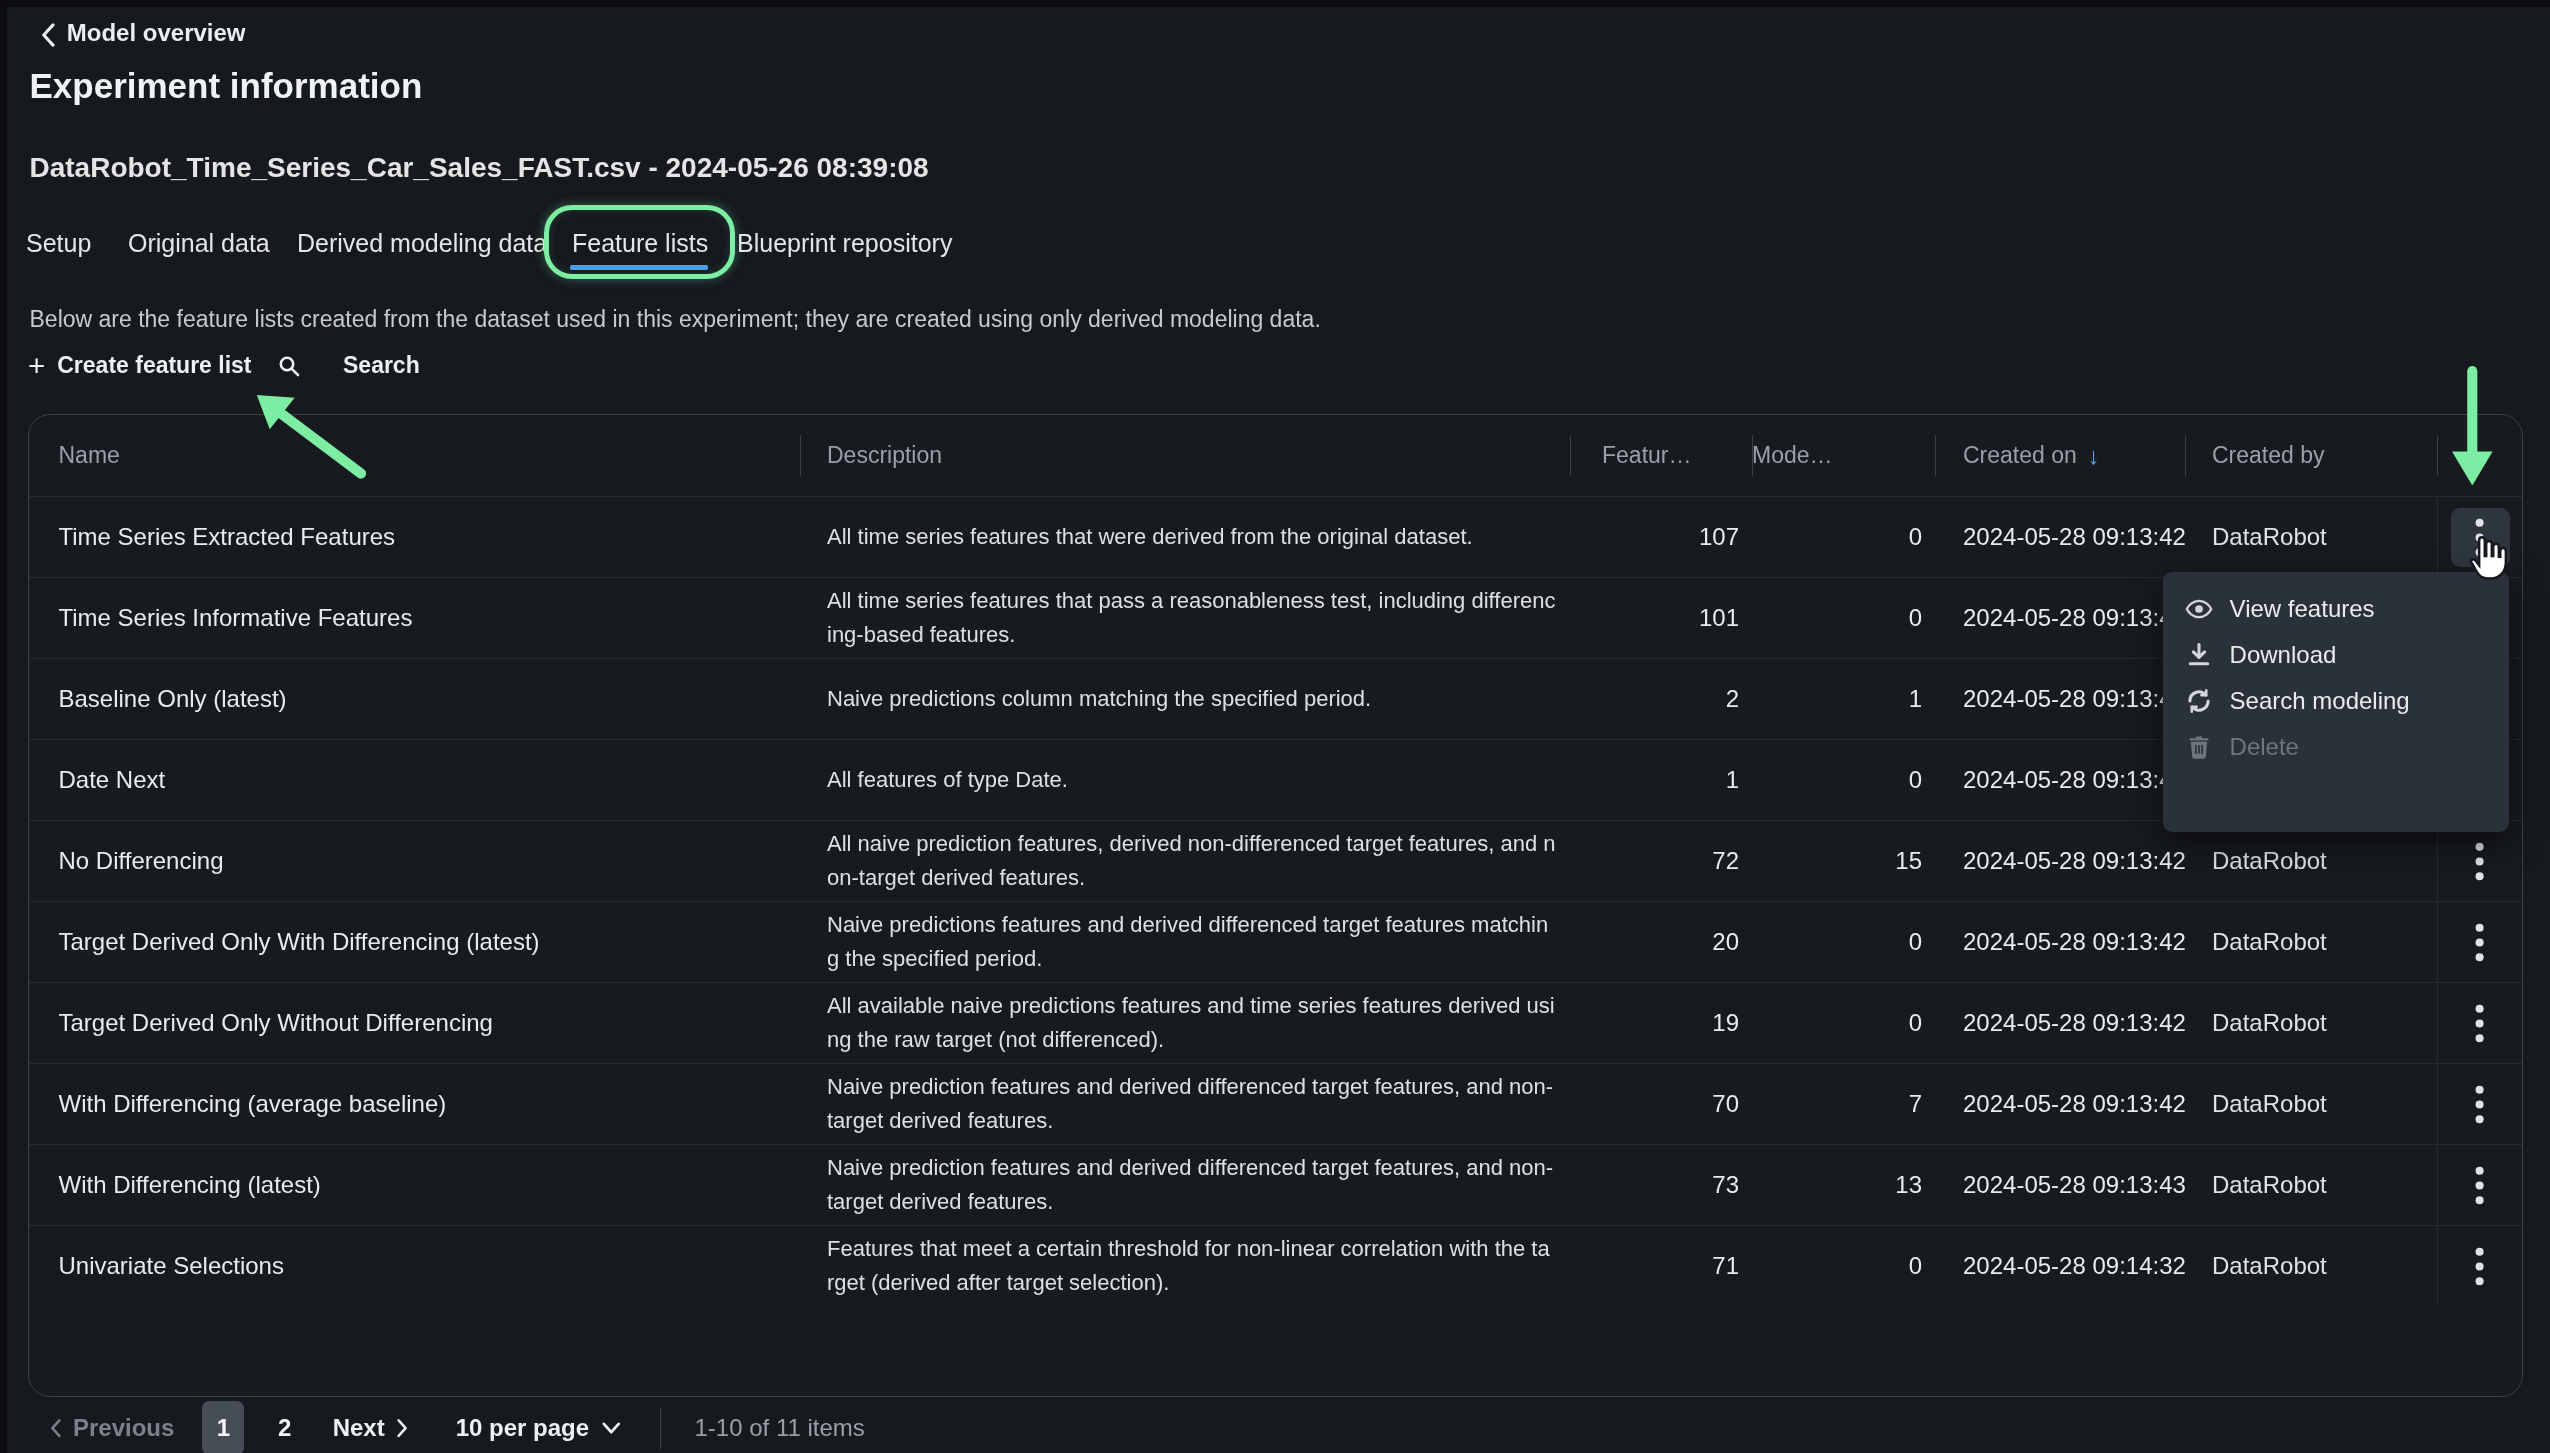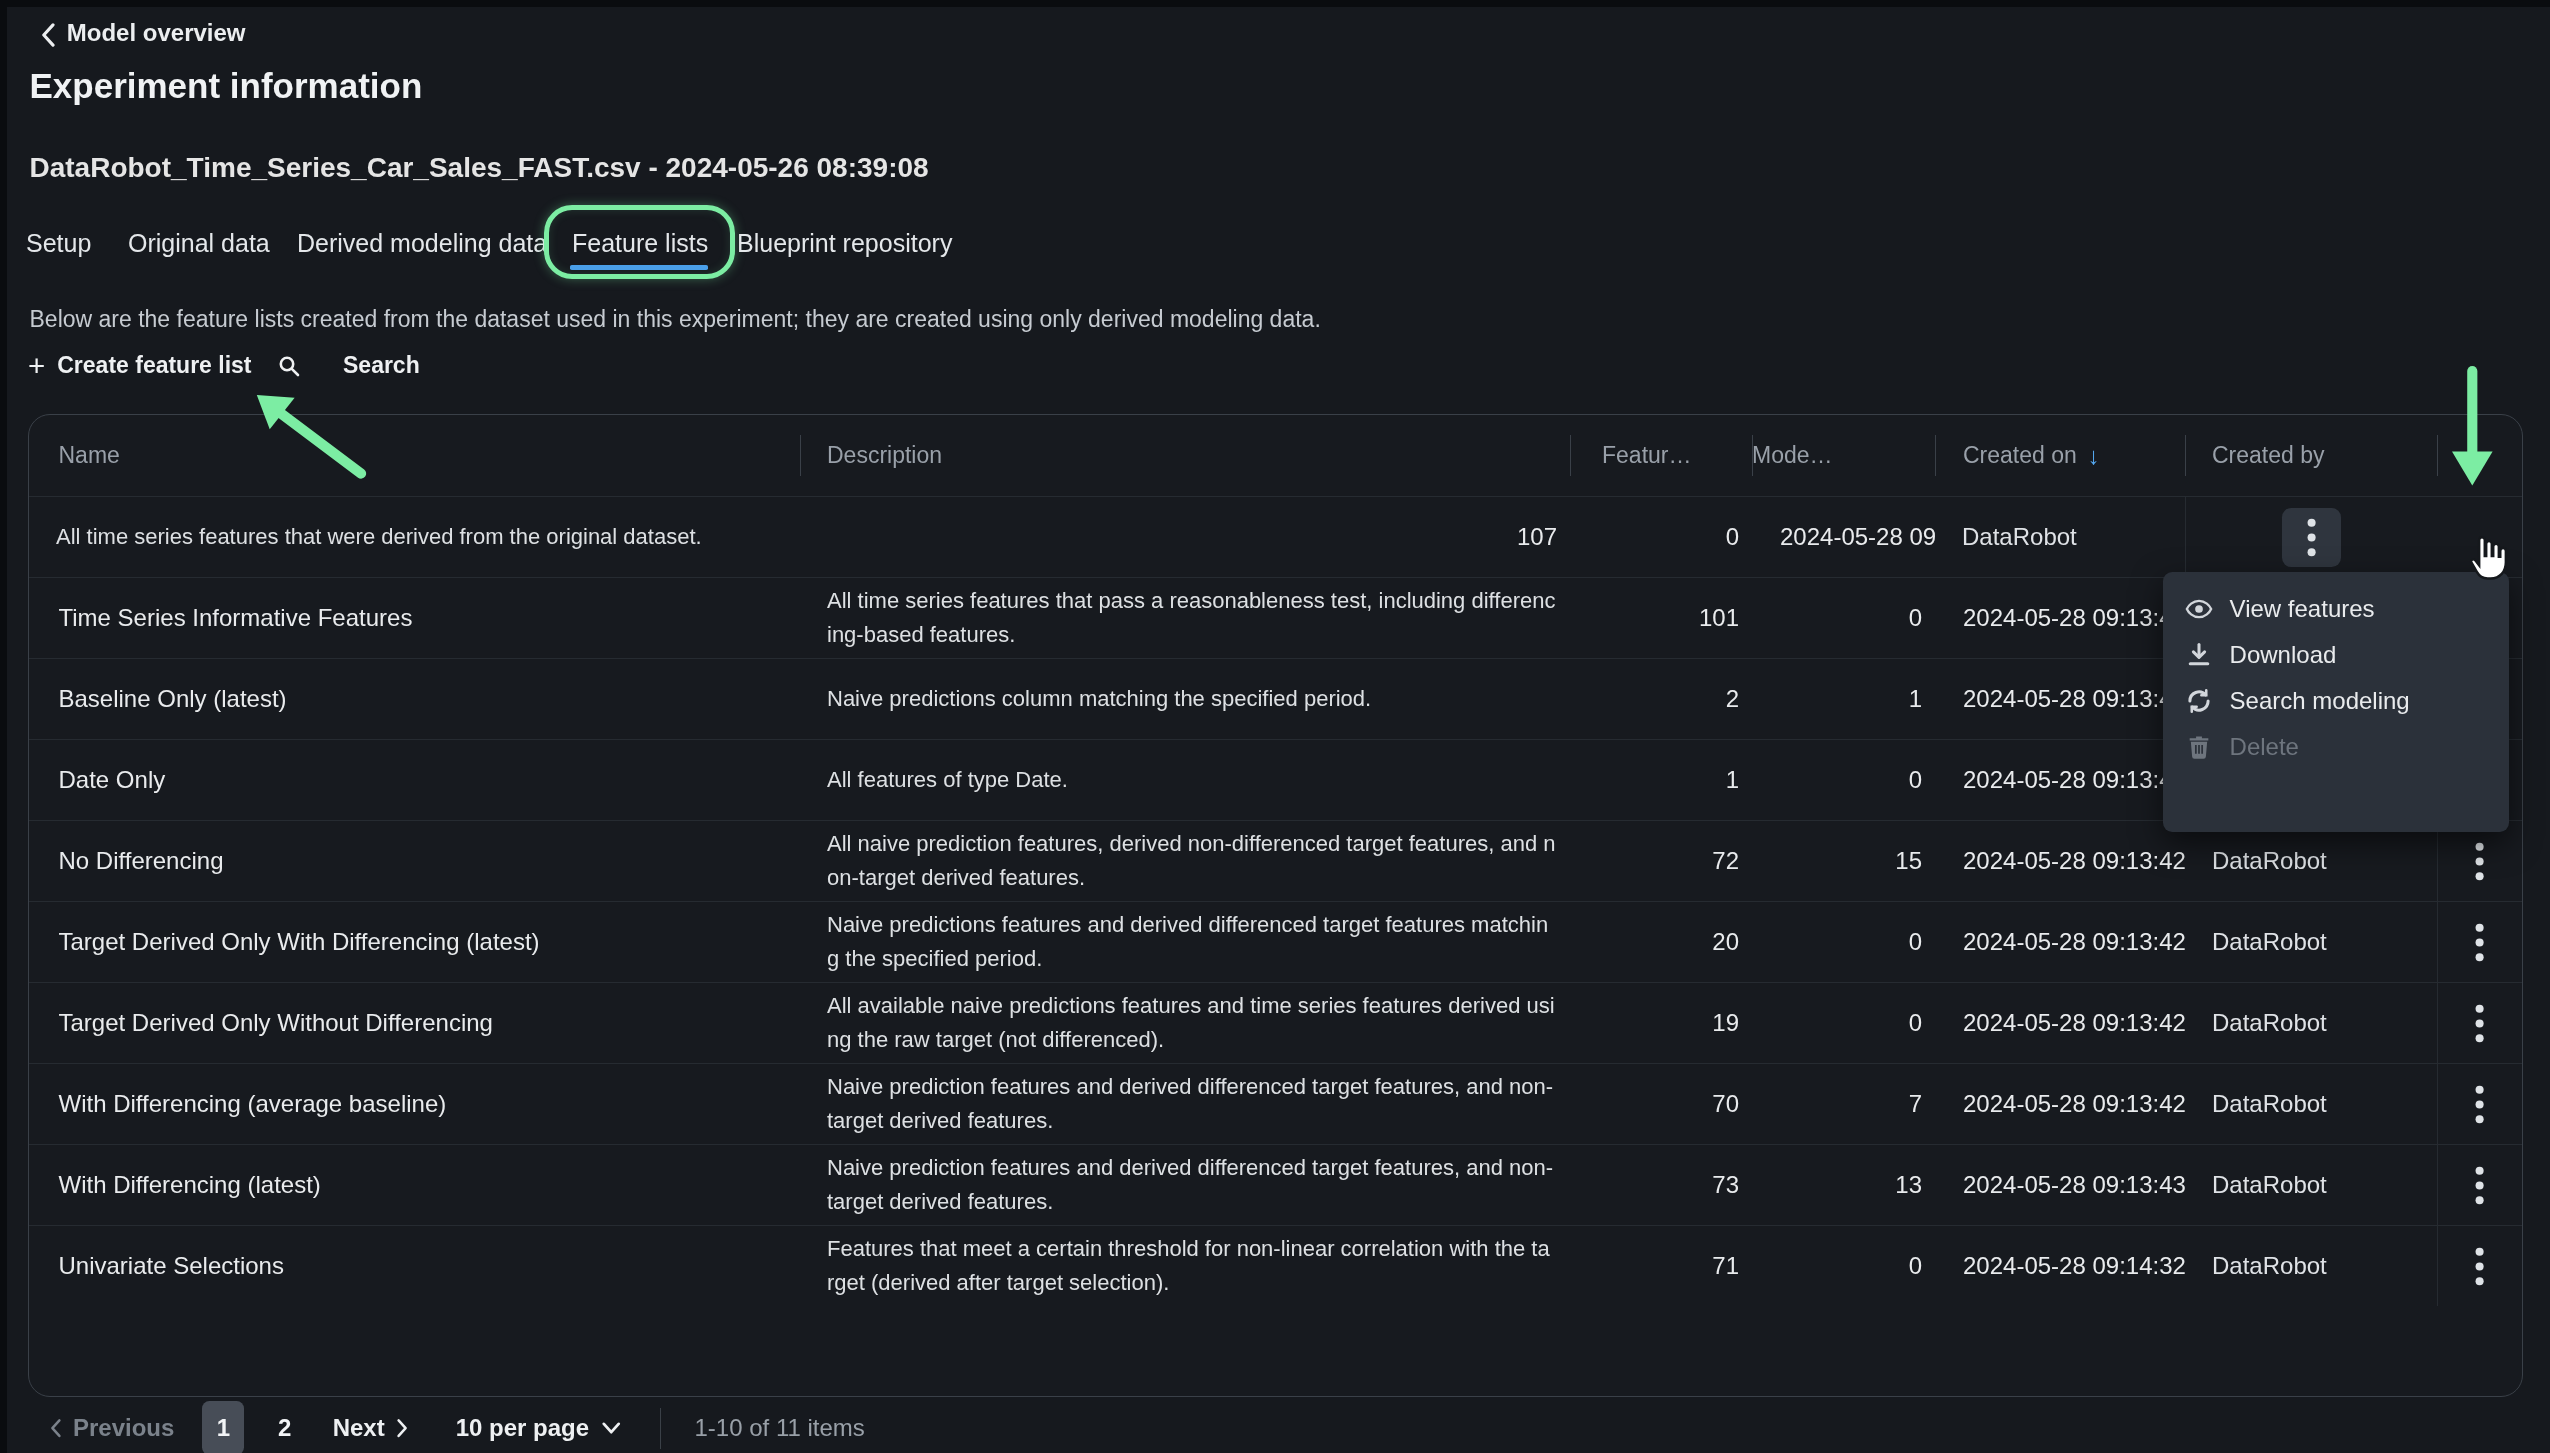--- a/index.html
+++ b/index.html
@@ -165,20 +165,21 @@
       <span>Created on</span>
       <span class="sort">↓</span>
     </div>
     <div class="cell c-by">
         <span>Created by</span>
       </div>
     <div class="cell"></div>
   </div>
   <div class="tbody" id="tbody">
       <div class="row hovered">
+    <div class="cell-name">Time Series Extracted Features</div>
     <div class="cell-desc">
           <span>All time series features that were derived from the original dataset.</span>
         </div>
     <div class="cell-num">107</div>
     <div class="cell-num">0</div>
     <div class="cell-date">2024-05-28 09:13:42</div>
     <div class="cell-by">DataRobot</div>
     <div class="cell-actions">
       <button class="kebab-btn">
         <span style="display:flex">
@@ -227,21 +228,21 @@
           <svg viewBox="0 0 10 42">
                 <circle cx="5" cy="5" r="4.4"></circle>
                 <circle cx="5" cy="21" r="4.4"></circle>
                 <circle cx="5" cy="37" r="4.4"></circle>
               </svg>
         </span>
       </button>
     </div>
   </div>
       <div class="row">
-    <div class="cell-name">Date Only</div>
+    <div class="cell-name">Date Next</div>
     <div class="cell-desc">
           <span>All features of type Date.</span>
         </div>
     <div class="cell-num">1</div>
     <div class="cell-num">0</div>
     <div class="cell-date">2024-05-28 09:13:42</div>
     <div class="cell-by">DataRobot</div>
     <div class="cell-actions">
       <button class="kebab-btn">
         <span style="display:flex">

